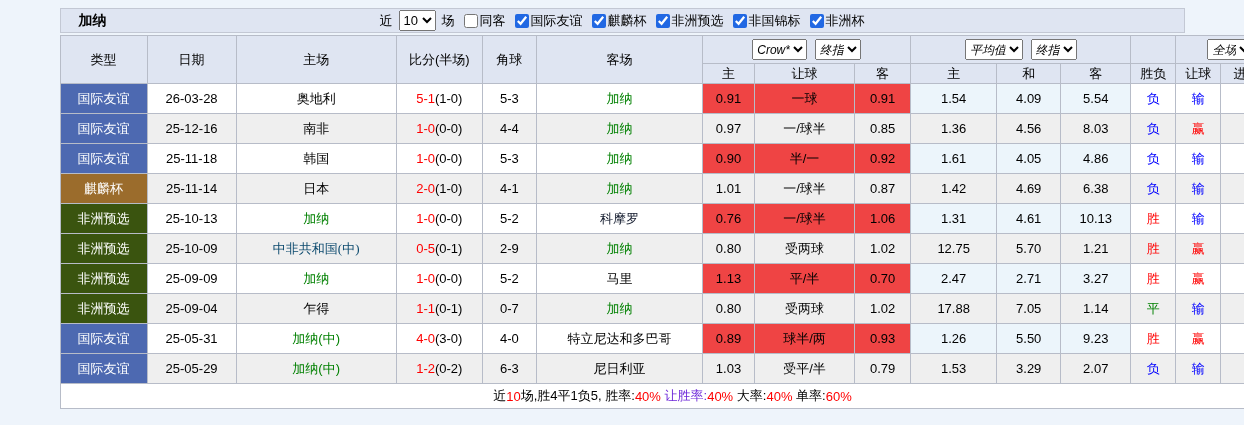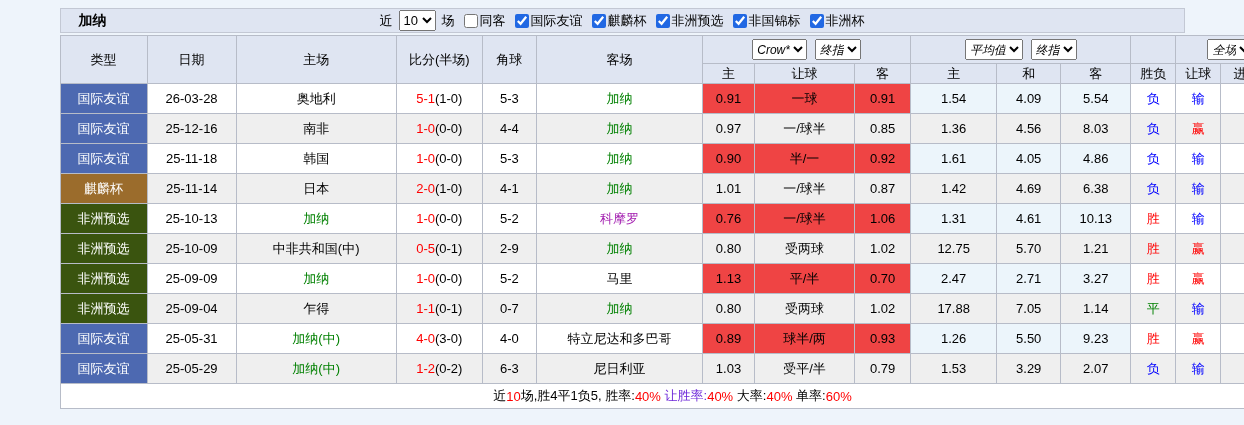--- a/index.html
+++ b/index.html
@@ -233,35 +233,35 @@
         <td style="color: rgb(0, 0, 255);">负</td>
         <td style="color: rgb(0, 0, 255);">输</td>
         <td style="color: rgb(0, 0, 255);">小</td>
       </tr>
       <tr>
         <td class="type-cell" style="background-color: rgb(58, 84, 15);">非洲预选</td>
         <td>25-10-13</td>
         <td><span style="color: rgb(0, 128, 0);">加纳</span></td>
         <td><span class="score-main">1-0</span><span>(0-0)</span></td>
         <td>5-2</td>
-        <td><span style="color: #a21caf;">科摩罗</span></td>
+        <td><span style="color: #0f172a;">科摩罗</span></td>
         <td class="bg-cream">0.76</td>
         <td class="bg-cream">一/球半</td>
         <td class="bg-cream">1.06</td>
         <td class="bg-blue">1.31</td>
         <td class="bg-blue">4.61</td>
         <td class="bg-blue">10.13</td>
         <td style="color: rgb(255, 0, 0);">胜</td>
         <td style="color: rgb(0, 0, 255);">输</td>
         <td style="color: rgb(0, 0, 255);">小</td>
       </tr>
       <tr class="even">
         <td class="type-cell" style="background-color: rgb(58, 84, 15);">非洲预选</td>
         <td>25-10-09</td>
-        <td><span style="color: #000000;">中非共和国(中)</span></td>
+        <td><span style="color: #0c4a6e; font-family: Liberation Serif, serif;">中非共和国(中)</span></td>
         <td><span class="score-main">0-5</span><span>(0-1)</span></td>
         <td>2-9</td>
         <td><span style="color: rgb(0, 128, 0);">加纳</span></td>
         <td class="bg-cream">0.80</td>
         <td class="bg-cream">受两球</td>
         <td class="bg-cream">1.02</td>
         <td class="bg-blue">12.75</td>
         <td class="bg-blue">5.70</td>
         <td class="bg-blue">1.21</td>
         <td style="color: rgb(255, 0, 0);">胜</td>

